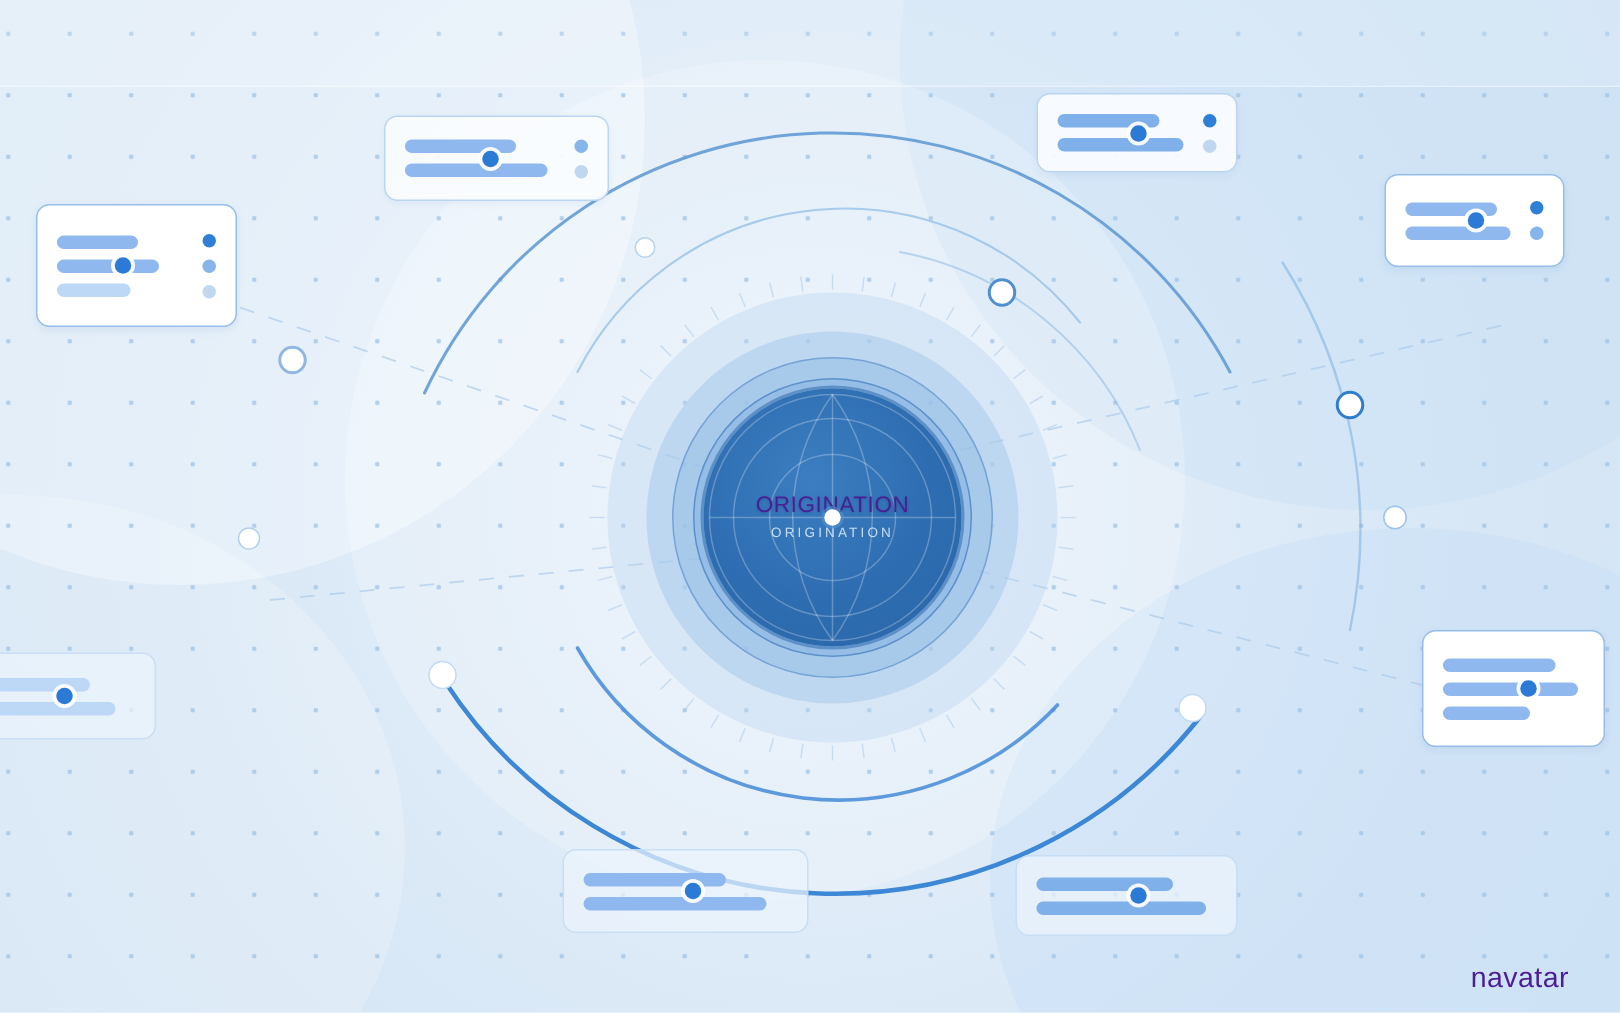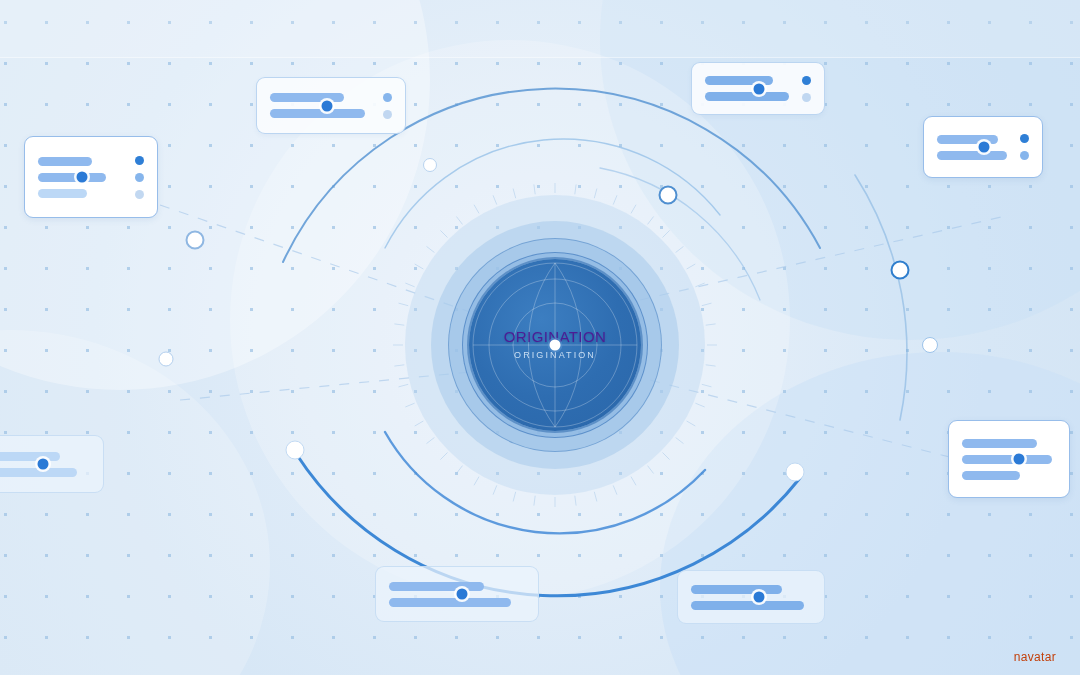--- a/index.html
+++ b/index.html
@@ -193,24 +193,24 @@
     width: 11px; height: 11px;
     border-radius: 50%;
     background: #2b7ad6;
     transform: translate(-50%, -50%);
     box-shadow: 0 0 0 2.5px rgba(255,255,255,0.92);
   }
 
   
   .watermark {
     position: absolute;
-    right: 24px;
+    right: 34px;
     bottom: 11px;
-    font-size: 12px;
-    color: #c2410c;
+    font-size: 19px;
+    color: #4c1d95;
     letter-spacing: 0.3px;
     user-select: none;
   }
 </style>
 </head>
 <body>
 
 <div id="stage">
 
   <div class="bg-base"></div>

